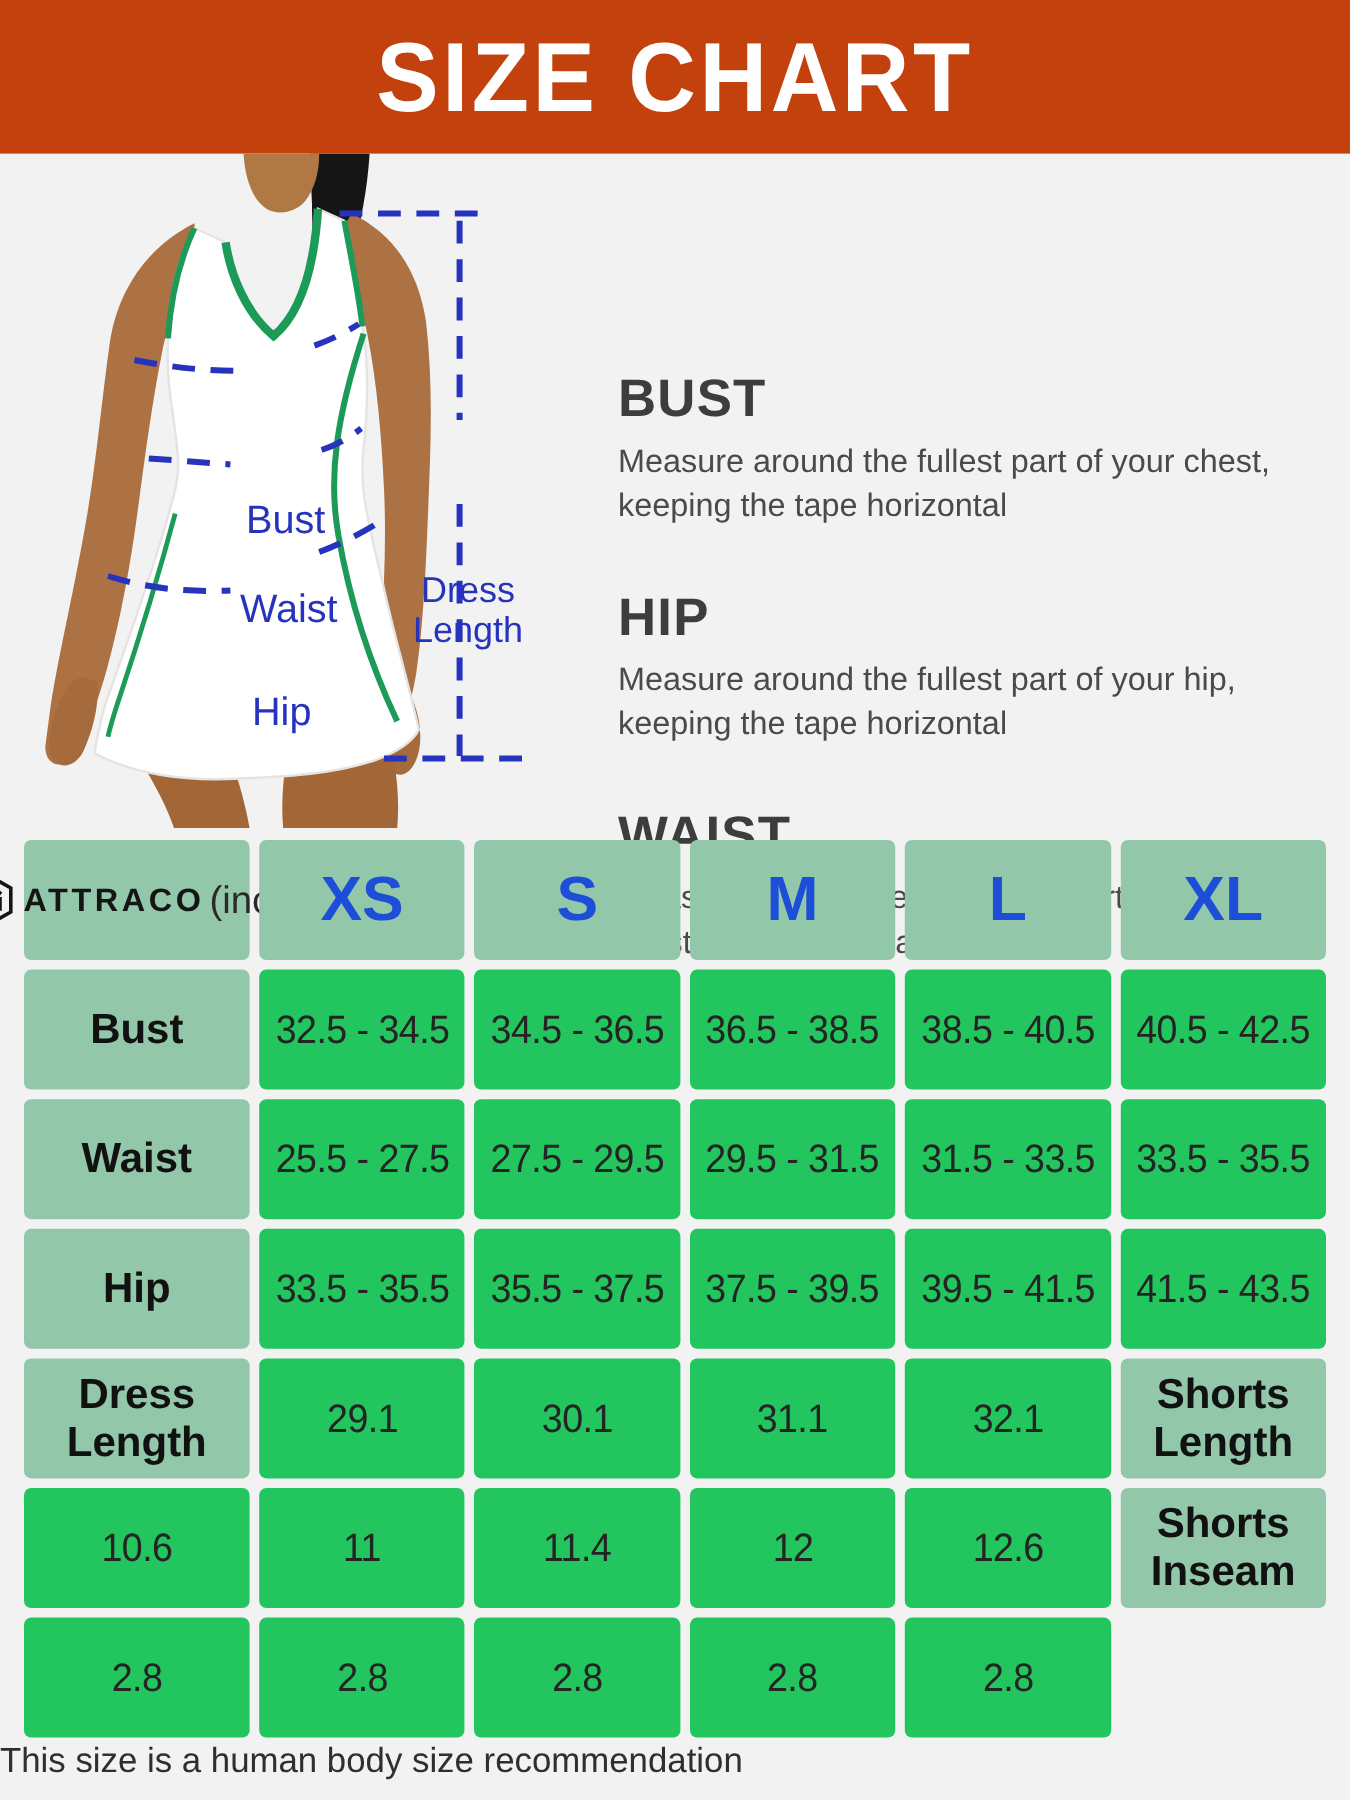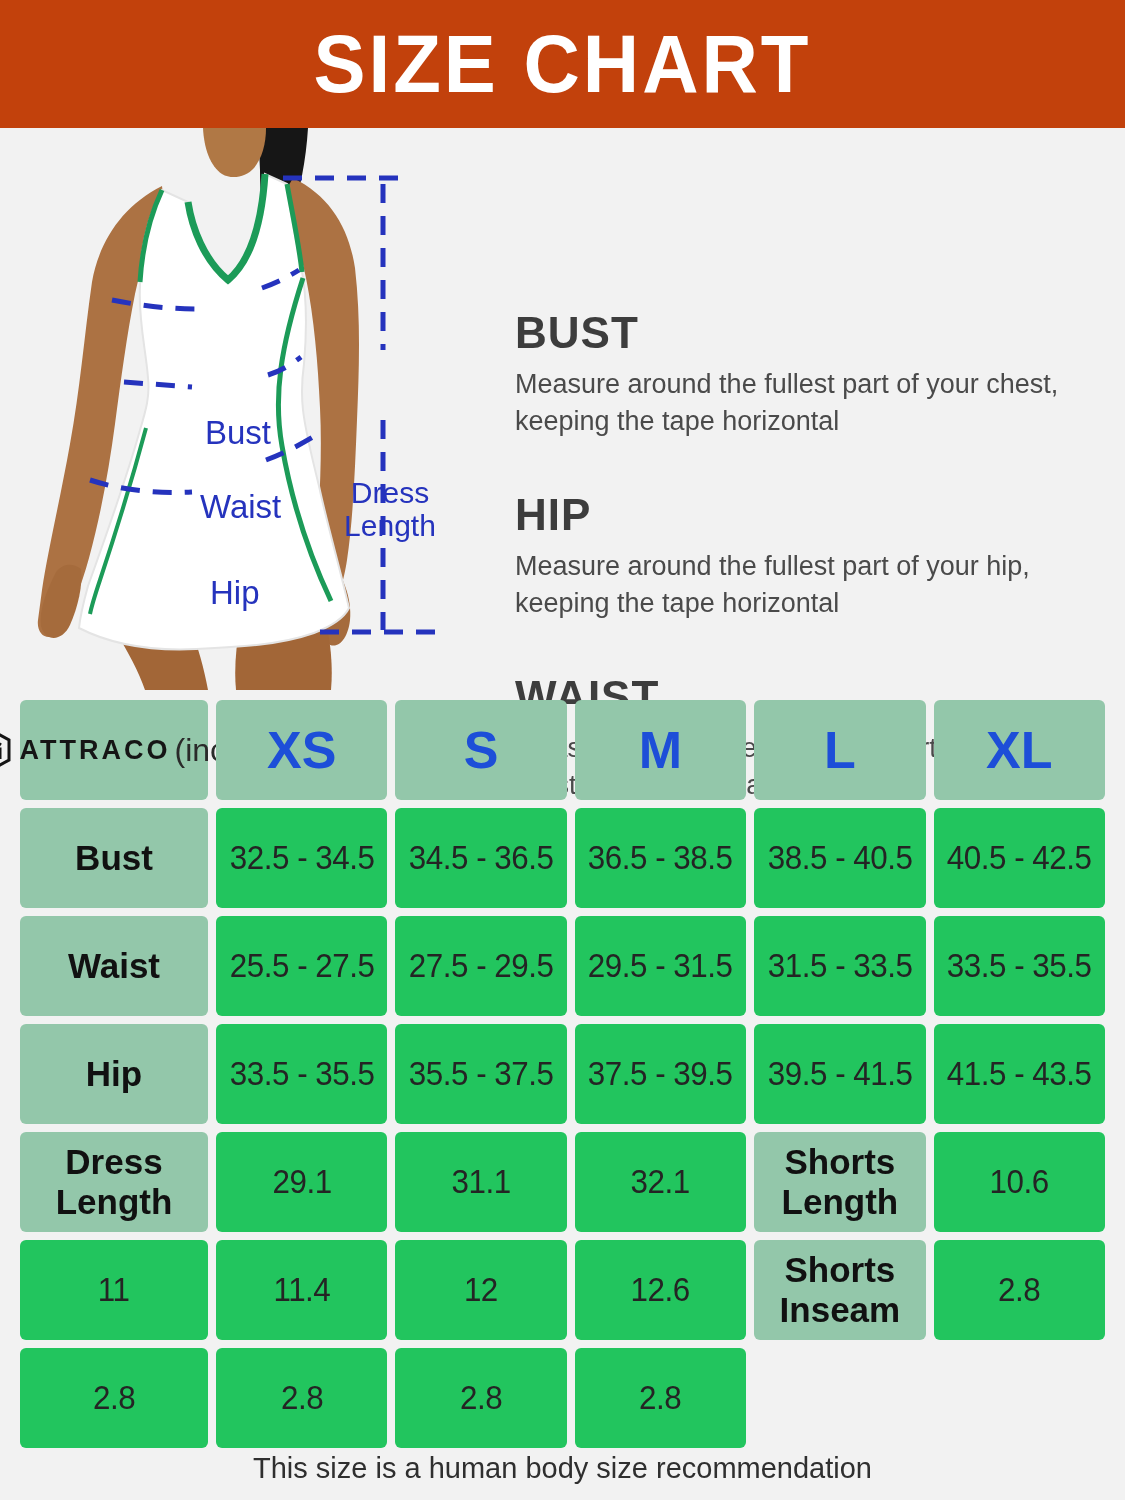--- a/index.html
+++ b/index.html
@@ -58,21 +58,21 @@
   .cell.white{background:#22c55e;}
   .size-head{font-size:52px;font-weight:800;color:#1d4ed8;}
   .row-label{font-size:35px;font-weight:700;color:#111111;line-height:40px;padding:0 14px;}
   .val{font-size:33px;color:#242424;display:inline-block;transform:scaleX(0.95);letter-spacing:-0.5px;}
   .logo-cell{flex-direction:row;gap:4px;}
   .logo-line{display:flex;align-items:center;gap:8px;}
   .brand{font-size:27px;font-weight:700;color:#151515;letter-spacing:3px;}
   .unit{font-size:32px;color:#2a2a2a;}
   
   .footer-note{
-    position:absolute;top:1452px;left:0;width:1125px;text-align:center;
+    position:absolute;top:1452px;left:0;width:1125px;
     font-size:29px;color:#2f2f2f;
   }
 </style>
 </head>
 <body>
 
 <div class="banner">
   <h1>SIZE CHART</h1>
 </div>
 
@@ -232,20 +232,23 @@
       <span class="val">41.5 - 43.5</span>
     </div>
 
   <div class="cell green">
       <span class="row-label">Dress Length</span>
     </div>
   <div class="cell white">
       <span class="val">29.1</span>
     </div>
   <div class="cell white">
+      <span class="val">30.1</span>
+    </div>
+  <div class="cell white">
       <span class="val">31.1</span>
     </div>
   <div class="cell white">
       <span class="val">32.1</span>
     </div>
 
   <div class="cell green">
       <span class="row-label">Shorts Length</span>
     </div>
   <div class="cell white">

